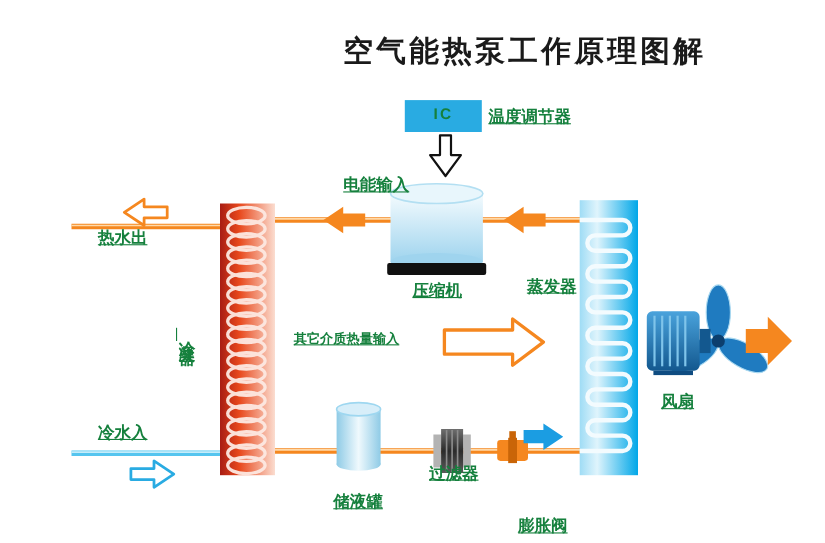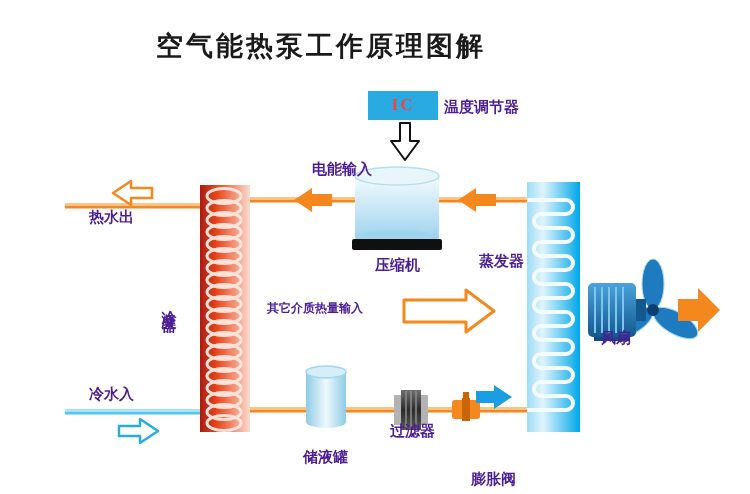--- a/index.html
+++ b/index.html
@@ -2,30 +2,30 @@
 <html><head>
 <meta charset="utf-8">
 <style>
   html,body{margin:0;padding:0;background:#fff;}
   .stage{
     position:relative;width:750px;height:494px;background:#ffffff;
     font-family:"Liberation Sans", sans-serif;overflow:hidden;
   }
   .stage svg{position:absolute;left:0;top:0;}
   .title{
-    position:absolute;top:28px;left:0;width:642px;text-align:center;
+    position:absolute;top:28px;left:0;width:642px;text-align:right;
     font-size:27px;font-weight:bold;letter-spacing:3px;color:#1a1a1a;
   }
   .lbl{
-    position:absolute;font-weight:bold;font-size:15px;color:#4c1d95;
-    white-space:nowrap;line-height:1.2;
+    position:absolute;font-weight:bold;font-size:15px;color:#15803d;
+    white-space:nowrap;line-height:1.2;text-decoration:underline;
   }
   .ic-text{
     position:absolute;left:368px;top:95px;width:70px;text-align:center;
-    color:#ef4444;font-weight:bold;font-size:17px;letter-spacing:2px;font-family:Liberation Serif, serif;
+    color:#15803d;font-weight:bold;font-size:14px;letter-spacing:2px;
   }
   .vert{
     writing-mode:vertical-rl;text-orientation:upright;letter-spacing:4px;
   }
   .big{font-size:12px;}
 </style>
 </head>
 <body>
 
 <div class="stage">
@@ -170,21 +170,21 @@
   </svg>
 
   <div class="title">空气能热泵工作原理图解</div>
 
   <div class="ic-text">IC</div>
   <div class="lbl" style="left:444px;top:98px;">温度调节器</div>
   <div class="lbl" style="left:312px;top:132px;margin-top:28px;">电能输入</div>
   <div class="lbl" style="left:375px;top:256px;">压缩机</div>
   <div class="lbl" style="left:479px;top:252px;text-align:right;">蒸发器</div>
   <div class="lbl vert" style="left:160px;top:298px;">冷凝器</div>
-  <div class="lbl" style="left:601px;top:329px;">风扇</div>
+  <div class="lbl" style="left:601px;top:357px;">风扇</div>
   <div class="lbl" style="left:89px;top:208px;">热水出</div>
   <div class="lbl" style="left:89px;top:385px;">冷水入</div>
   <div class="lbl big" style="left:267px;top:301px;">其它介质热量输入</div>
   <div class="lbl" style="left:303px;top:437px;margin-top:11px;">储液罐</div>
   <div class="lbl" style="left:390px;top:422px;">过滤器</div>
   <div class="lbl" style="left:471px;top:442px;margin-top:28px;">膨胀阀</div>
 
 </div>
 
 </body></html>

